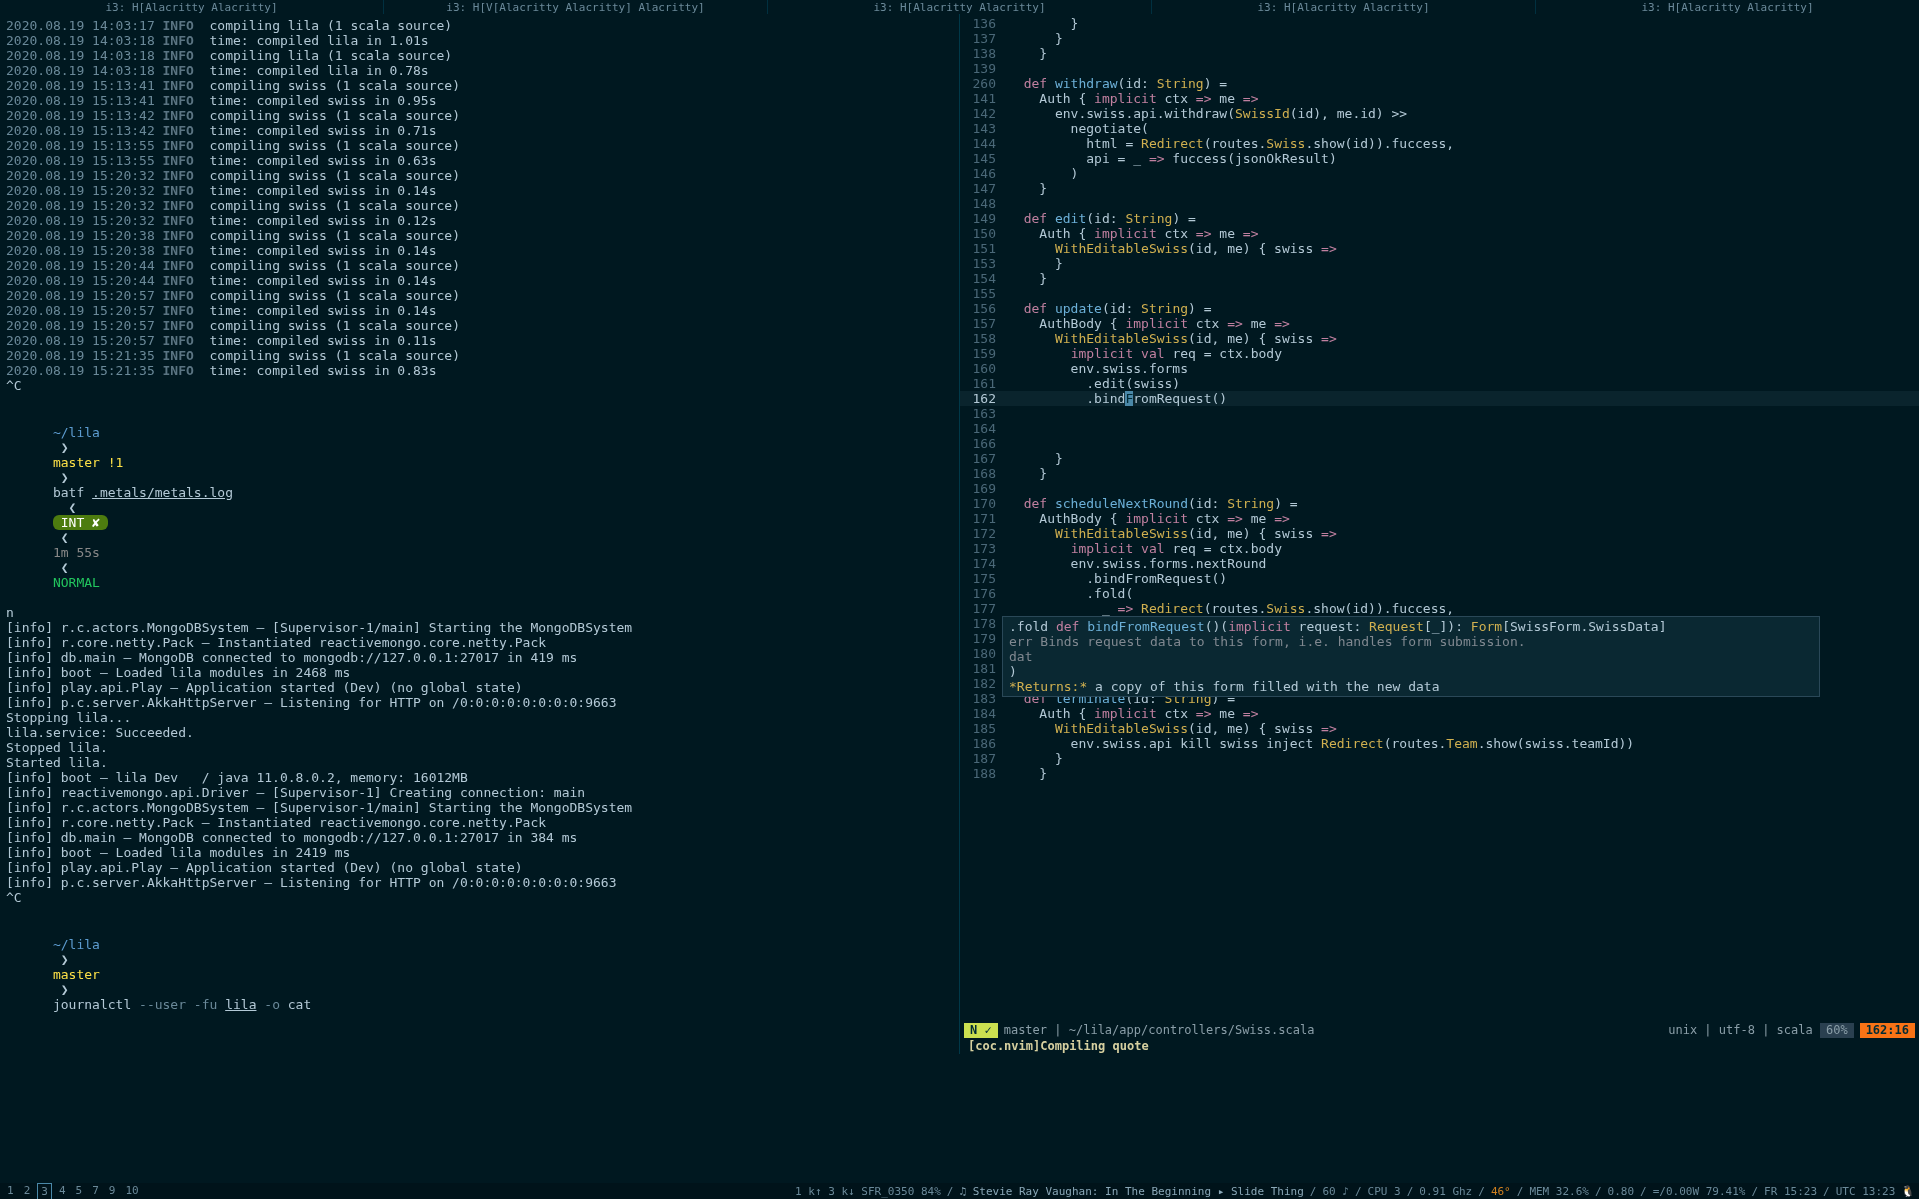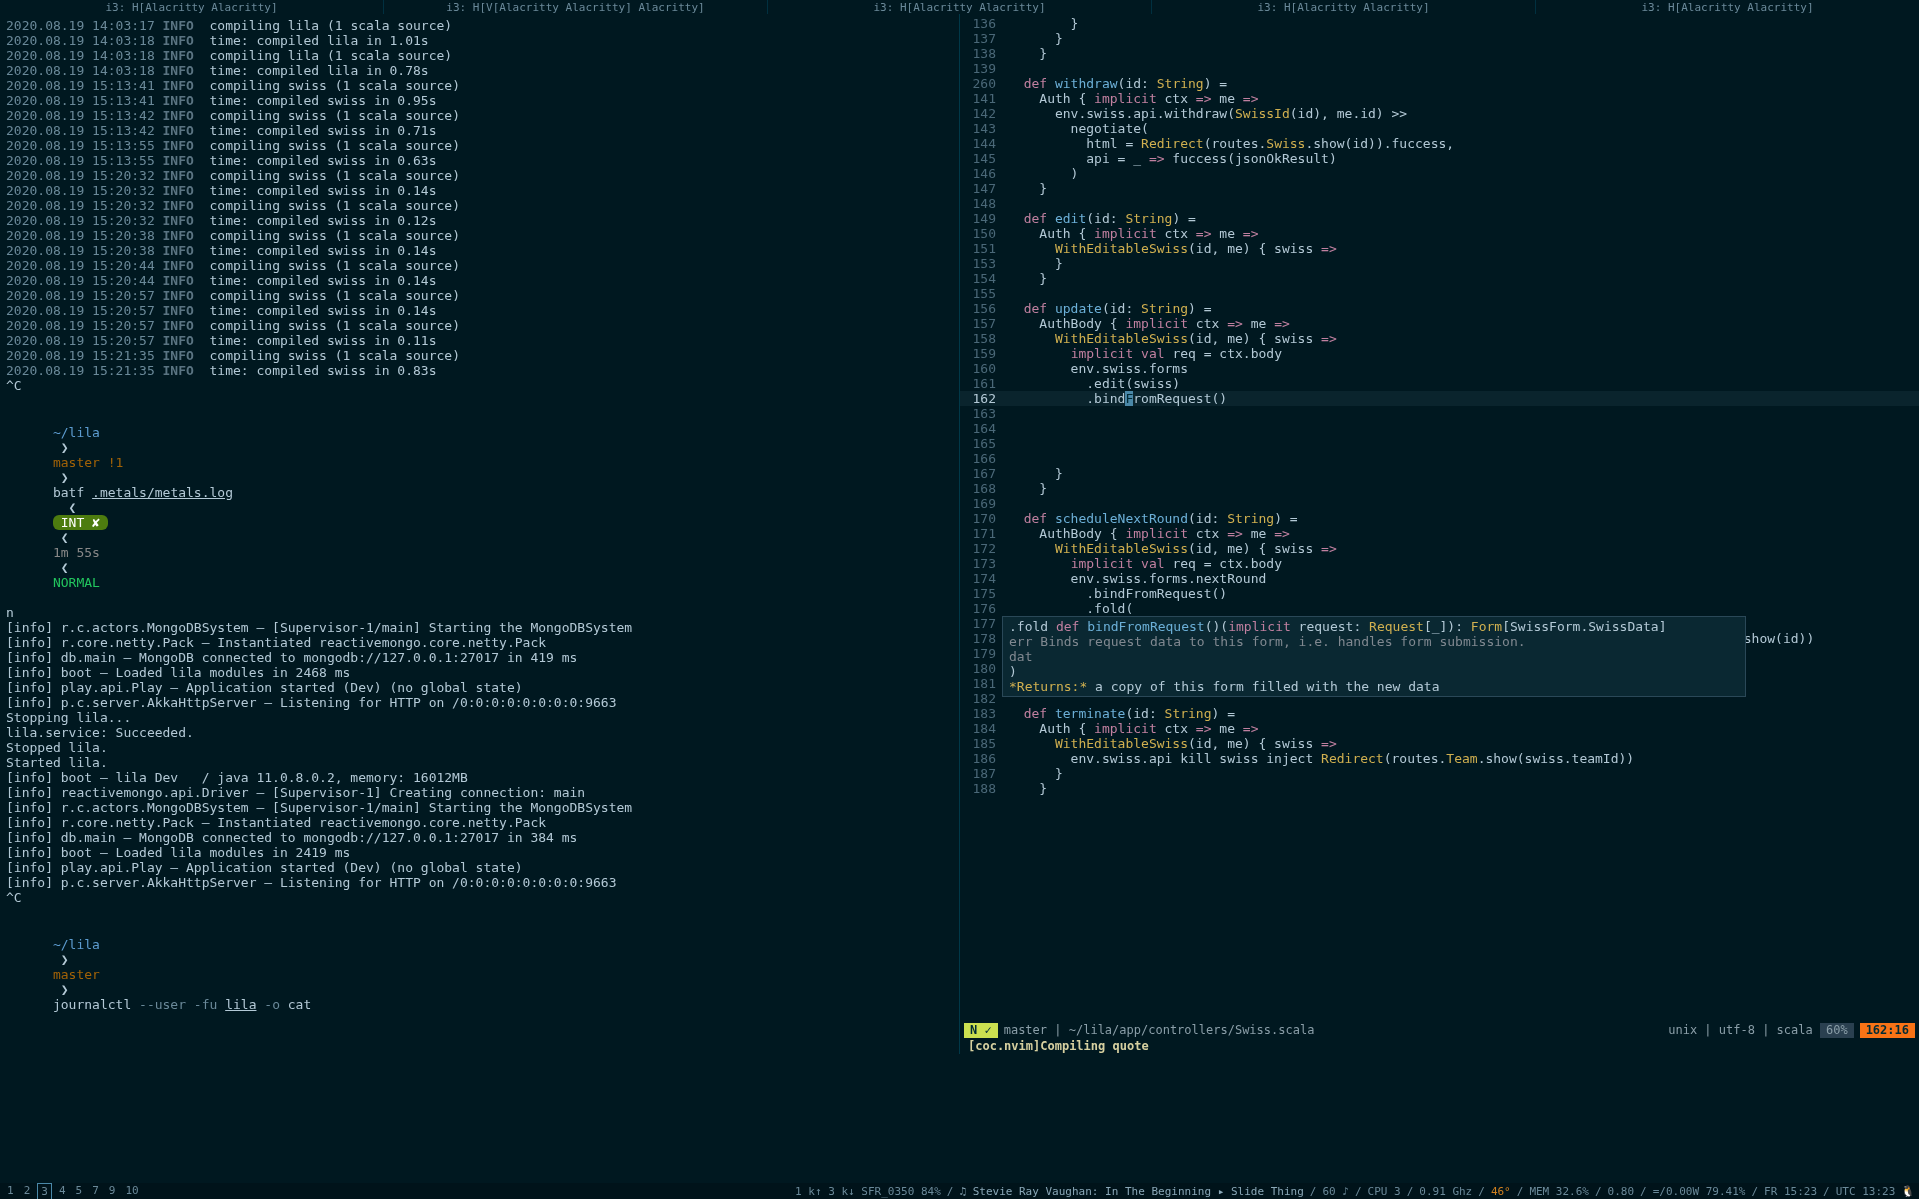--- a/index.html
+++ b/index.html
@@ -45,21 +45,21 @@
   }
   .log-line { white-space: pre; }
   .ts { color: #6a8999; }
   .info { color: #5a7482; font-weight: bold; text-align: right; }
   .logmsg { color: #b3c9d6; }
   .prompt-line {
     white-space: pre;
     margin-top: 2px;
   }
   .p-dir { color: #5c9cd0; }
-  .p-branch { color: #a16207; }
+  .p-branch { color: #fde047; }
   .p-url { color: #b3c9d6; text-decoration: underline; }
   .p-err { background: #4d7c0f; color: #fff; padding: 0 0; border-radius: 6px; }
   .p-time { color: #888; }
   .p-normal { color: #22c55e; }
   .info-line { white-space: pre; color: #b3c9d6; }
 
   .editor { flex: 1; overflow: hidden; padding: 2px 0; }
   .code-line { display: flex; white-space: pre; }
   .gutter {
     width: 48px;
@@ -241,21 +241,20 @@
         <div class="code-line"><span class="gutter">155</span><span class="code"></span></div>
         <div class="code-line"><span class="gutter">156</span><span class="code">  <span class="kw">def</span> <span class="fn">update</span>(id: <span class="typ">String</span>) =</span></div>
         <div class="code-line"><span class="gutter">157</span><span class="code">    AuthBody { <span class="kw">implicit</span> ctx <span class="op">=&gt;</span> me <span class="op">=&gt;</span></span></div>
         <div class="code-line"><span class="gutter">158</span><span class="code">      <span class="typ">WithEditableSwiss</span>(id, me) { swiss <span class="op">=&gt;</span></span></div>
         <div class="code-line"><span class="gutter">159</span><span class="code">        <span class="kw">implicit</span> <span class="kw">val</span> <span class="id">req</span> = ctx.body</span></div>
         <div class="code-line"><span class="gutter">160</span><span class="code">        env.swiss.forms</span></div>
         <div class="code-line"><span class="gutter">161</span><span class="code">          .edit(swiss)</span></div>
         <div class="code-line current"><span class="gutter">162</span><span class="code">          .bind<span style="background:#4a88a8;color:#002b36">F</span>romRequest()</span></div>
         <div class="code-line"><span class="gutter">163</span><span class="code">          </span></div>
         <div class="code-line"><span class="gutter">164</span><span class="code">            </span></div>
-        <div class="code-line"><span class="gutter">165</span><span class="code">            </span></div>
         <div class="code-line"><span class="gutter">166</span><span class="code">          </span></div>
         <div class="code-line"><span class="gutter">167</span><span class="code">      }</span></div>
         <div class="code-line"><span class="gutter">168</span><span class="code">    }</span></div>
         <div class="code-line"><span class="gutter">169</span><span class="code"></span></div>
         <div class="code-line"><span class="gutter">170</span><span class="code">  <span class="kw">def</span> <span class="fn">scheduleNextRound</span>(id: <span class="typ">String</span>) =</span></div>
         <div class="code-line"><span class="gutter">171</span><span class="code">    AuthBody { <span class="kw">implicit</span> ctx <span class="op">=&gt;</span> me <span class="op">=&gt;</span></span></div>
         <div class="code-line"><span class="gutter">172</span><span class="code">      <span class="typ">WithEditableSwiss</span>(id, me) { swiss <span class="op">=&gt;</span></span></div>
         <div class="code-line"><span class="gutter">173</span><span class="code">        <span class="kw">implicit</span> <span class="kw">val</span> <span class="id">req</span> = ctx.body</span></div>
         <div class="code-line"><span class="gutter">174</span><span class="code">        env.swiss.forms.nextRound</span></div>
         <div class="code-line"><span class="gutter">175</span><span class="code">          .bindFromRequest()</span></div>
@@ -287,21 +286,21 @@
       </div>
       <div class="status-line msg-line">
         <span class="msg-bold">[coc.nvim]</span>
         <span> </span>
         <span class="msg-bold">Compiling quote</span>
       </div>
     </div>
   </div>
 </div>
 
-<div class="autocomplete" style="left:1002px; top:616px; width:744px;">
+<div class="autocomplete" style="left:1002px; top:616px; width:818px;">
   <div>
     <span>.fold </span><span class="ac-kw">def</span> <span class="ac-fn">bindFromRequest</span>()(<span class="ac-kw">implicit</span> request: <span class="ac-typ">Request</span>[_]): <span class="ac-typ">Form</span>[SwissForm.SwissData]
   </div>
   <div class="ac-doc">err Binds request data to this form, i.e. handles form submission.</div>
   <div class="ac-doc">dat</div>
   <div>)</div>
   <div>  <span class="ac-ret">*Returns:*</span><span> a copy of this form filled with the new data</span></div>
 </div>
 
 <div class="bottom-bar">

